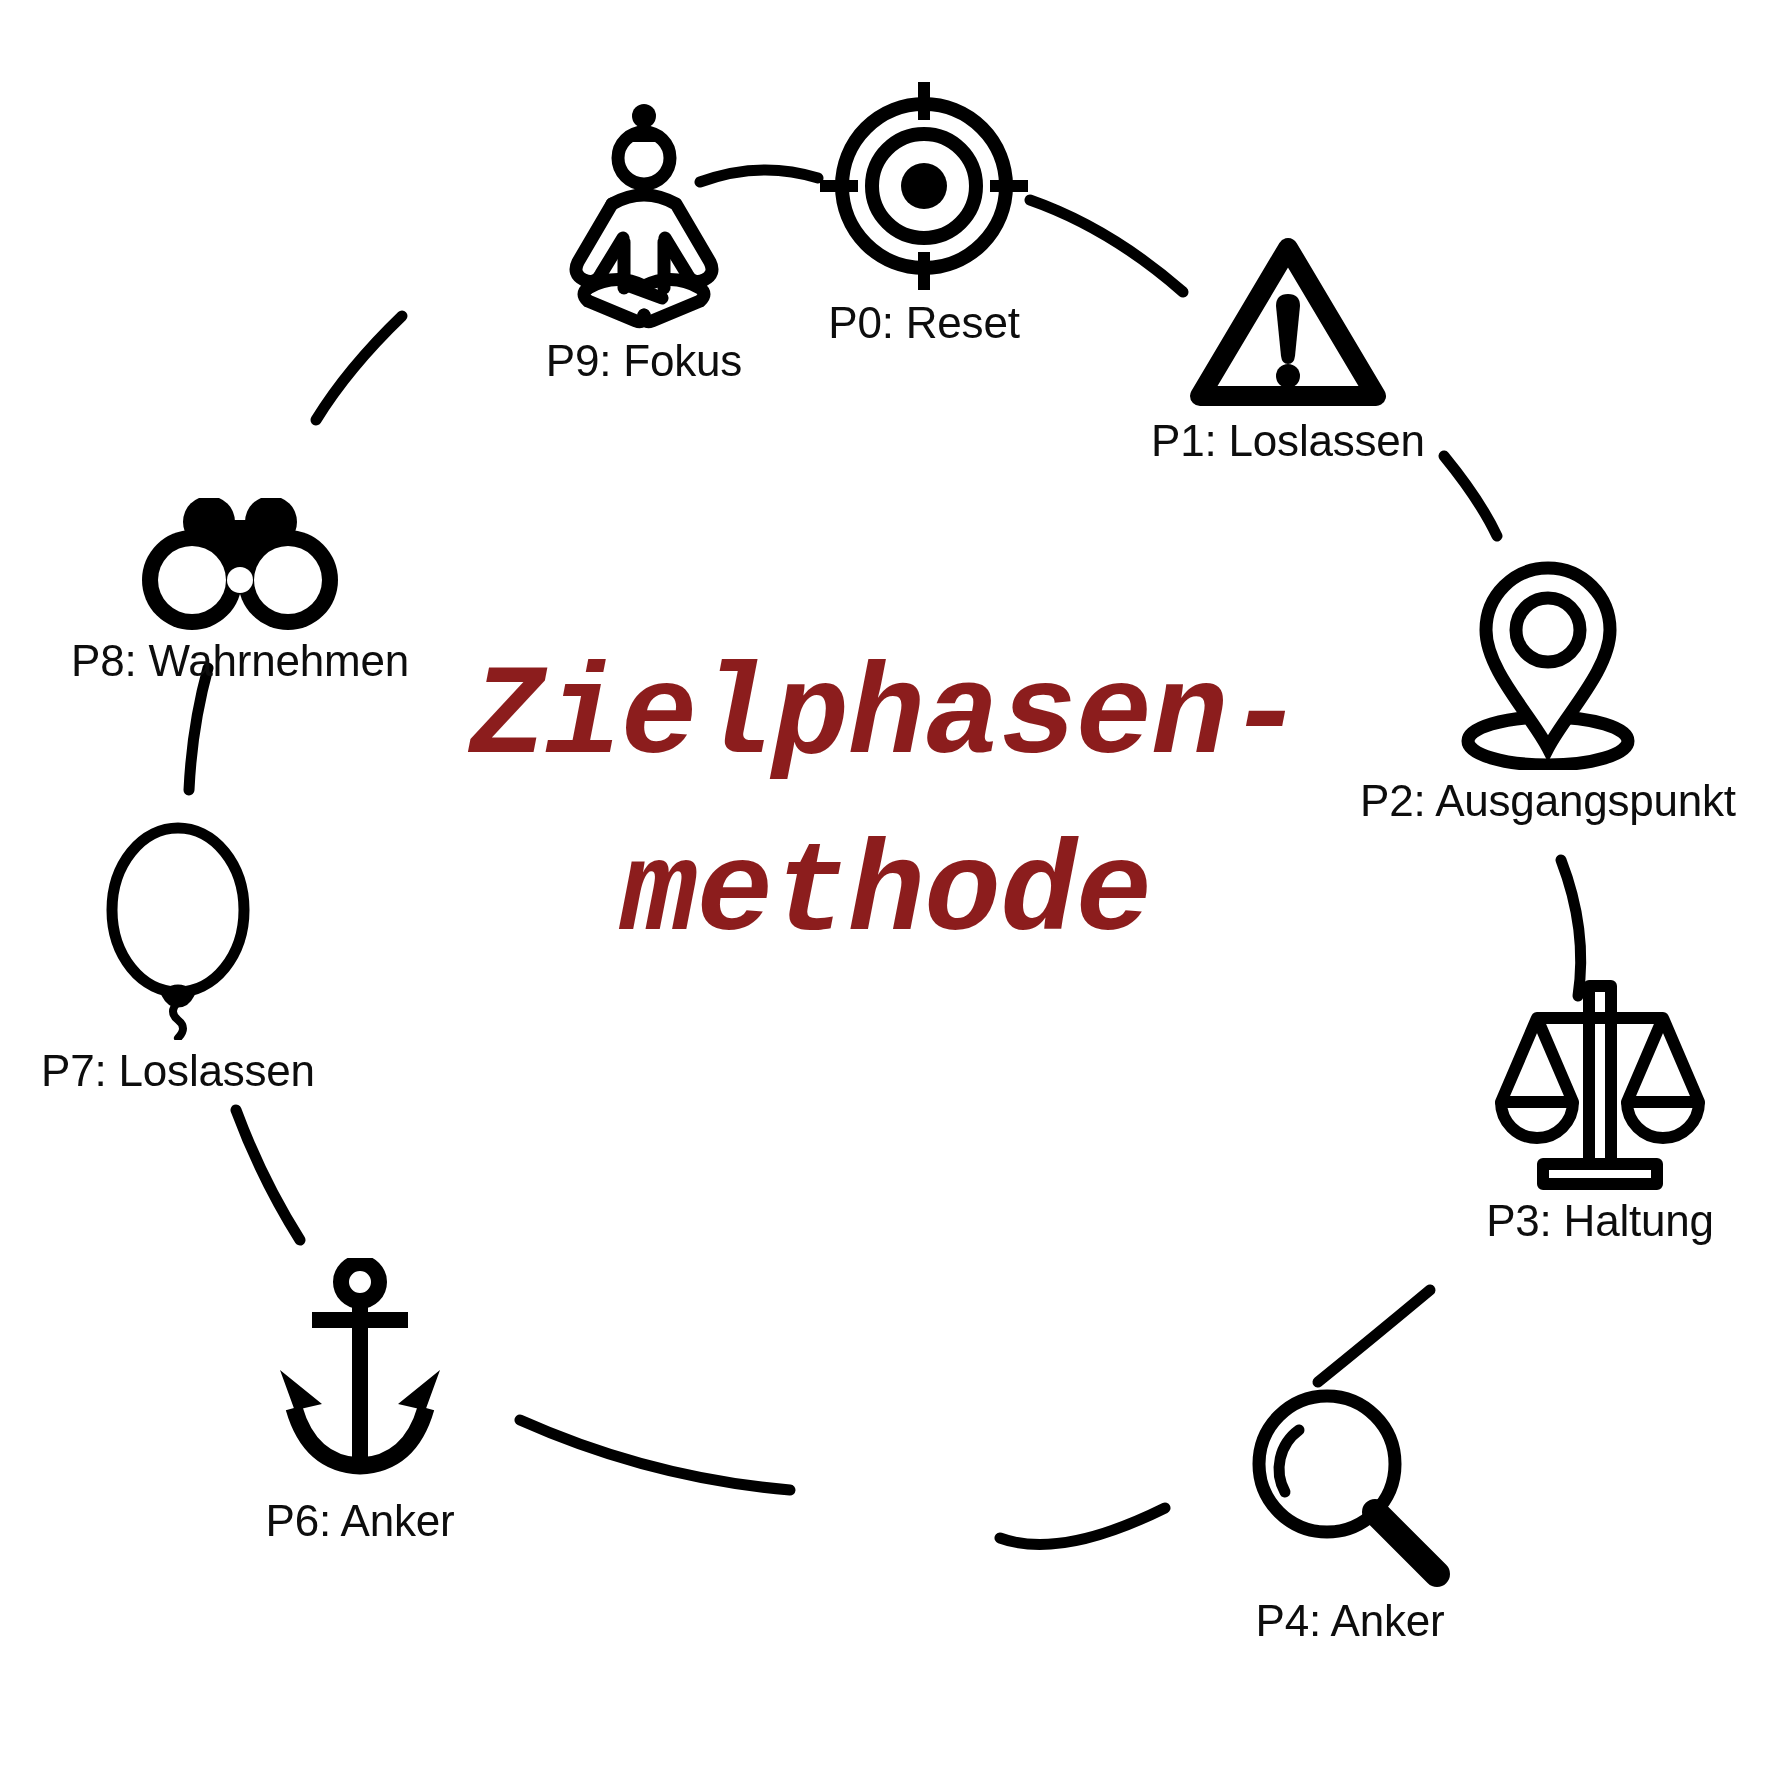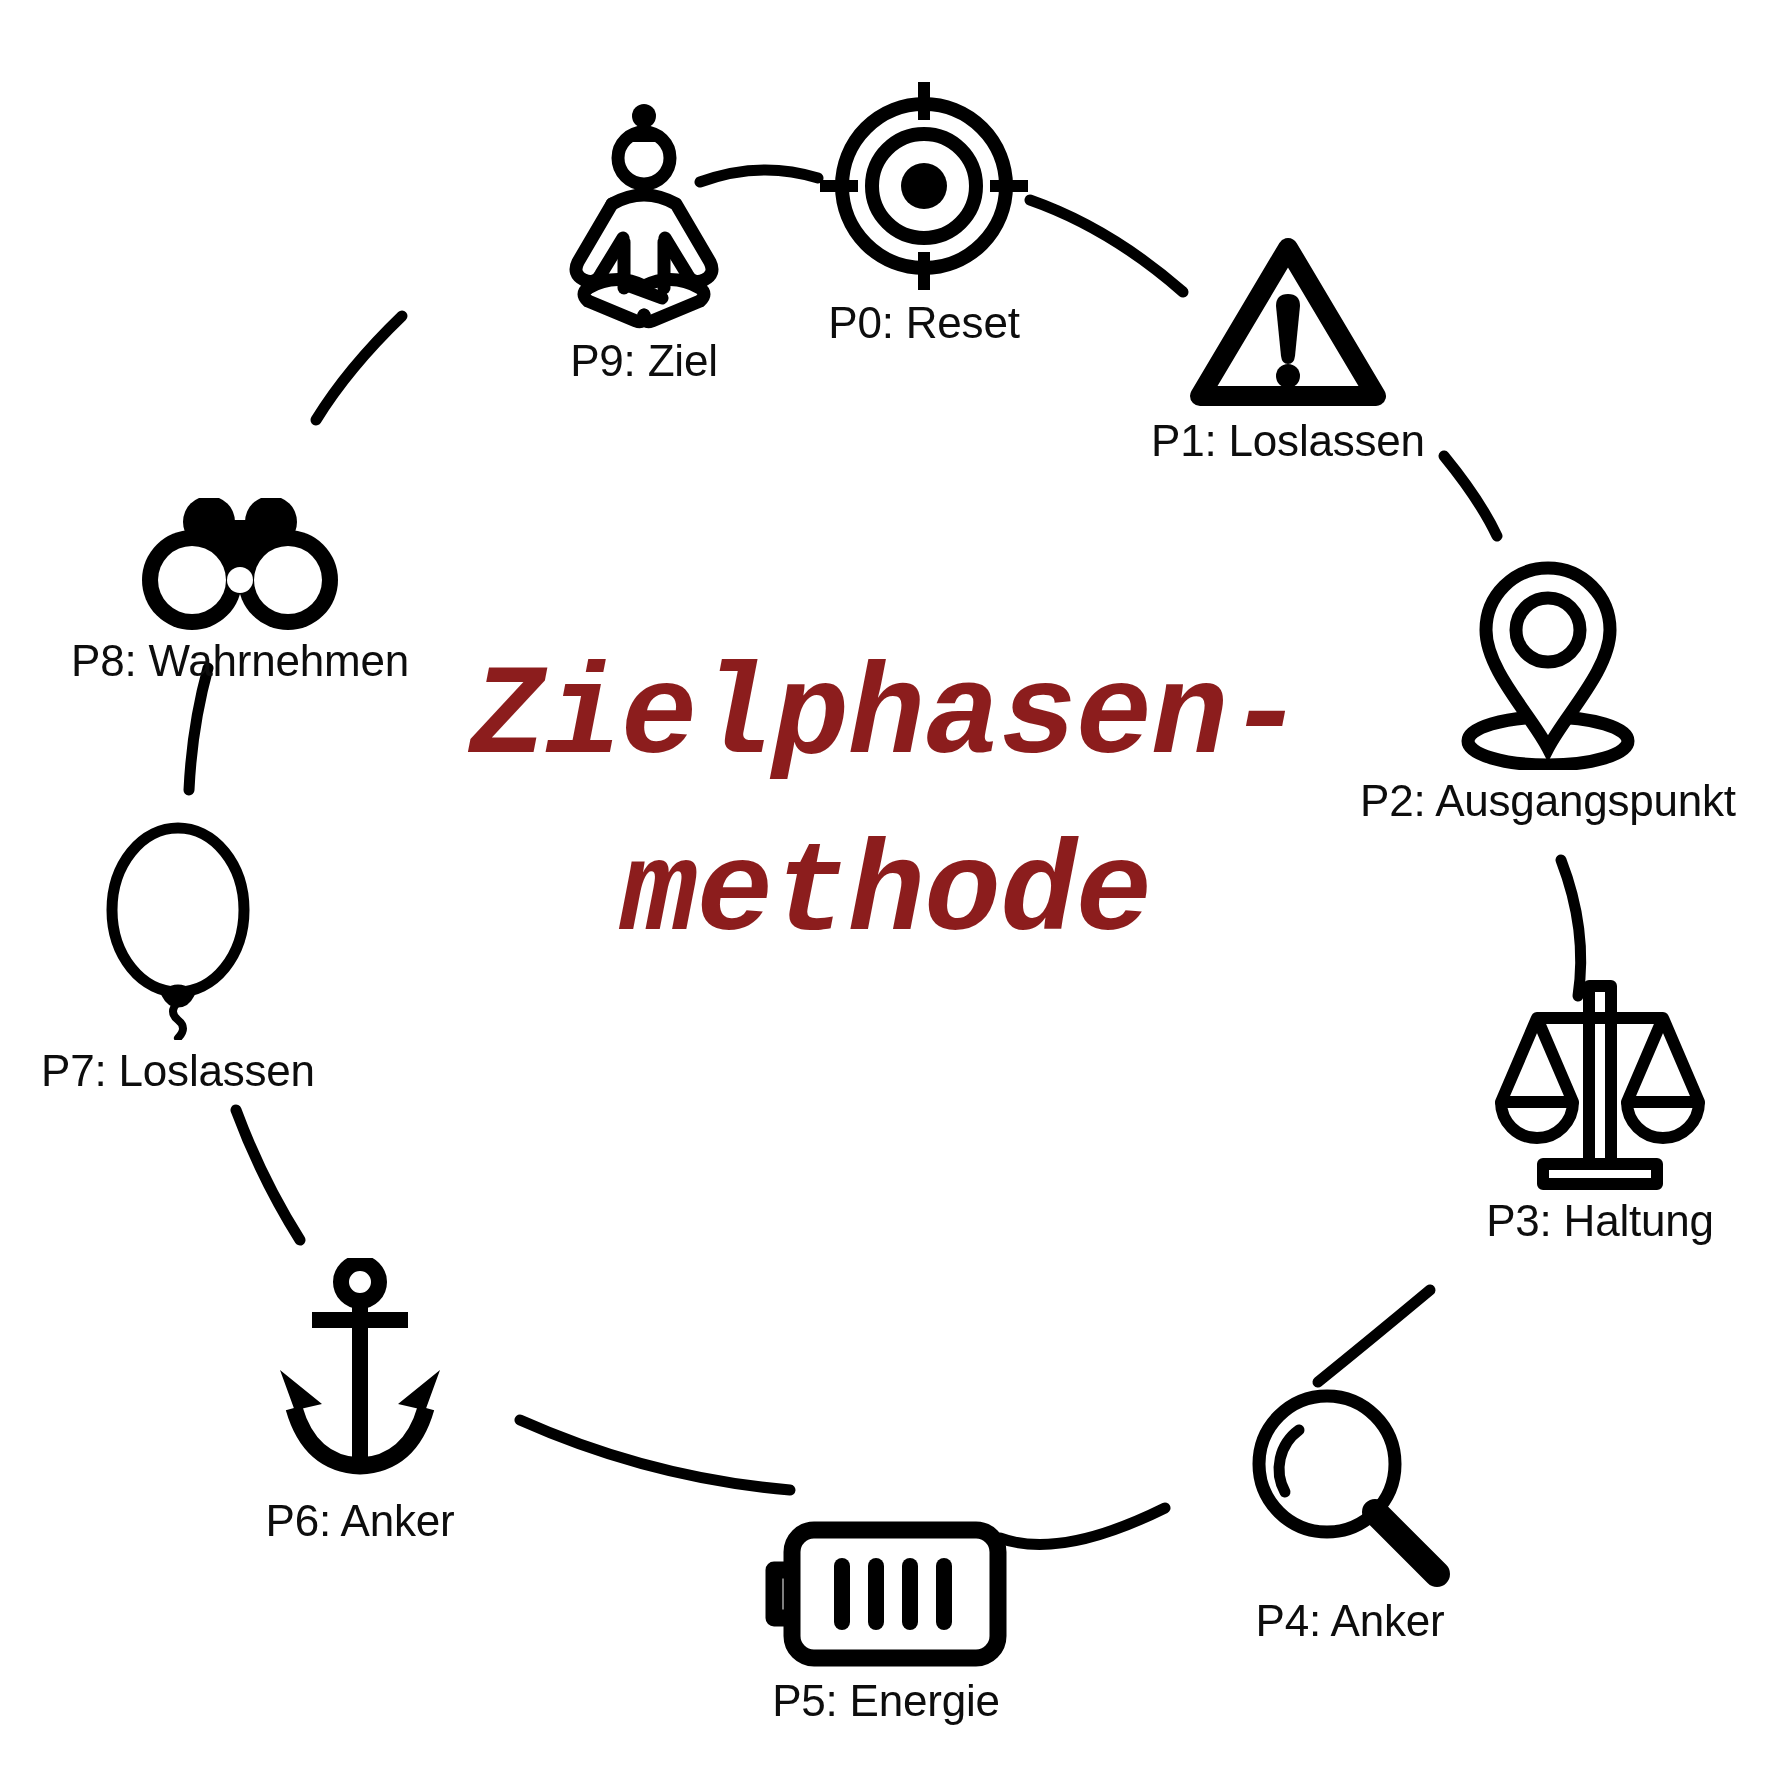--- a/index.html
+++ b/index.html
@@ -97,21 +97,21 @@
           <path d="M60 104 q32 -18 64 0 l34 58 q6 12 -6 18 q-11 5 -17 -6 l-22 -36"></path>
           <path d="M60 104 l-34 58 q-6 12 6 18 q11 5 17 -6 l22 -36"></path>
           <path d="M72 142 v46"></path>
           <path d="M112 142 v46"></path>
           <path d="M36 188 q28 -16 56 -2 q28 -14 56 2 q8 6 0 13 l-48 20 q-8 3 -8 -6"></path>
           <path d="M36 188 q-8 6 0 13 l48 20 q8 3 8 -6"></path>
           <path d="M72 184 l38 14"></path>
         </g>
       </svg>
     </div>
-    <div class="node-label">P9: Ziel</div>
+    <div class="node-label">P9: Fokus</div>
   </div>
 
   <div class="node" style="left:924px; top:52px;">
     <div class="icon-box">
       <svg class="icon" width="212" height="212" viewBox="0 0 212 212">
         <g stroke="#000" fill="none">
           <circle cx="106" cy="106" r="82" stroke-width="14"></circle>
           <circle cx="106" cy="106" r="52" stroke-width="14"></circle>
           <circle cx="106" cy="106" r="23" fill="#000" stroke="none"></circle>
           <g stroke-width="12" stroke-linecap="butt">
@@ -173,37 +173,20 @@
         <g fill="none" stroke="#000">
           <circle cx="82" cy="80" r="68" stroke-width="13"></circle>
           <path d="M40 108 a48 48 0 0 1 14 -62" stroke-width="11" stroke-linecap="round"></path>
           <line x1="130" y1="128" x2="192" y2="190" stroke-width="26" stroke-linecap="round"></line>
         </g>
       </svg>
     </div>
     <div class="node-label">P4: Anker</div>
   </div>
 
-  <div class="node" style="left:886px; top:1430px;">
-    <div class="icon-box">
-      <svg class="icon" width="244" height="152" viewBox="0 0 244 152">
-        <g fill="none" stroke="#000" stroke-width="17" stroke-linejoin="round">
-          <rect x="28" y="12" width="206" height="128" rx="22"></rect>
-          <path d="M28 52 h-18 v48 h18"></path>
-        </g>
-        <g fill="#000">
-          <rect x="70" y="40" width="16" height="72" rx="8"></rect>
-          <rect x="104" y="40" width="16" height="72" rx="8"></rect>
-          <rect x="138" y="40" width="16" height="72" rx="8"></rect>
-          <rect x="172" y="40" width="16" height="72" rx="8"></rect>
-        </g>
-      </svg>
-    </div>
-    <div class="node-label">P5: Energie</div>
-  </div>
 
   <div class="node" style="left:360px; top:1250px;">
     <div class="icon-box">
       <svg class="icon" width="200" height="232" viewBox="0 0 200 232">
         <g fill="none" stroke="#000">
           <circle cx="100" cy="24" r="19" stroke-width="16"></circle>
           <line x1="100" y1="44" x2="100" y2="208" stroke-width="16"></line>
           <line x1="52" y1="62" x2="148" y2="62" stroke-width="16"></line>
           <path d="M34 150 q16 56 66 58 q50 -2 66 -58" stroke-width="17" stroke-linecap="butt"></path>
         </g>

